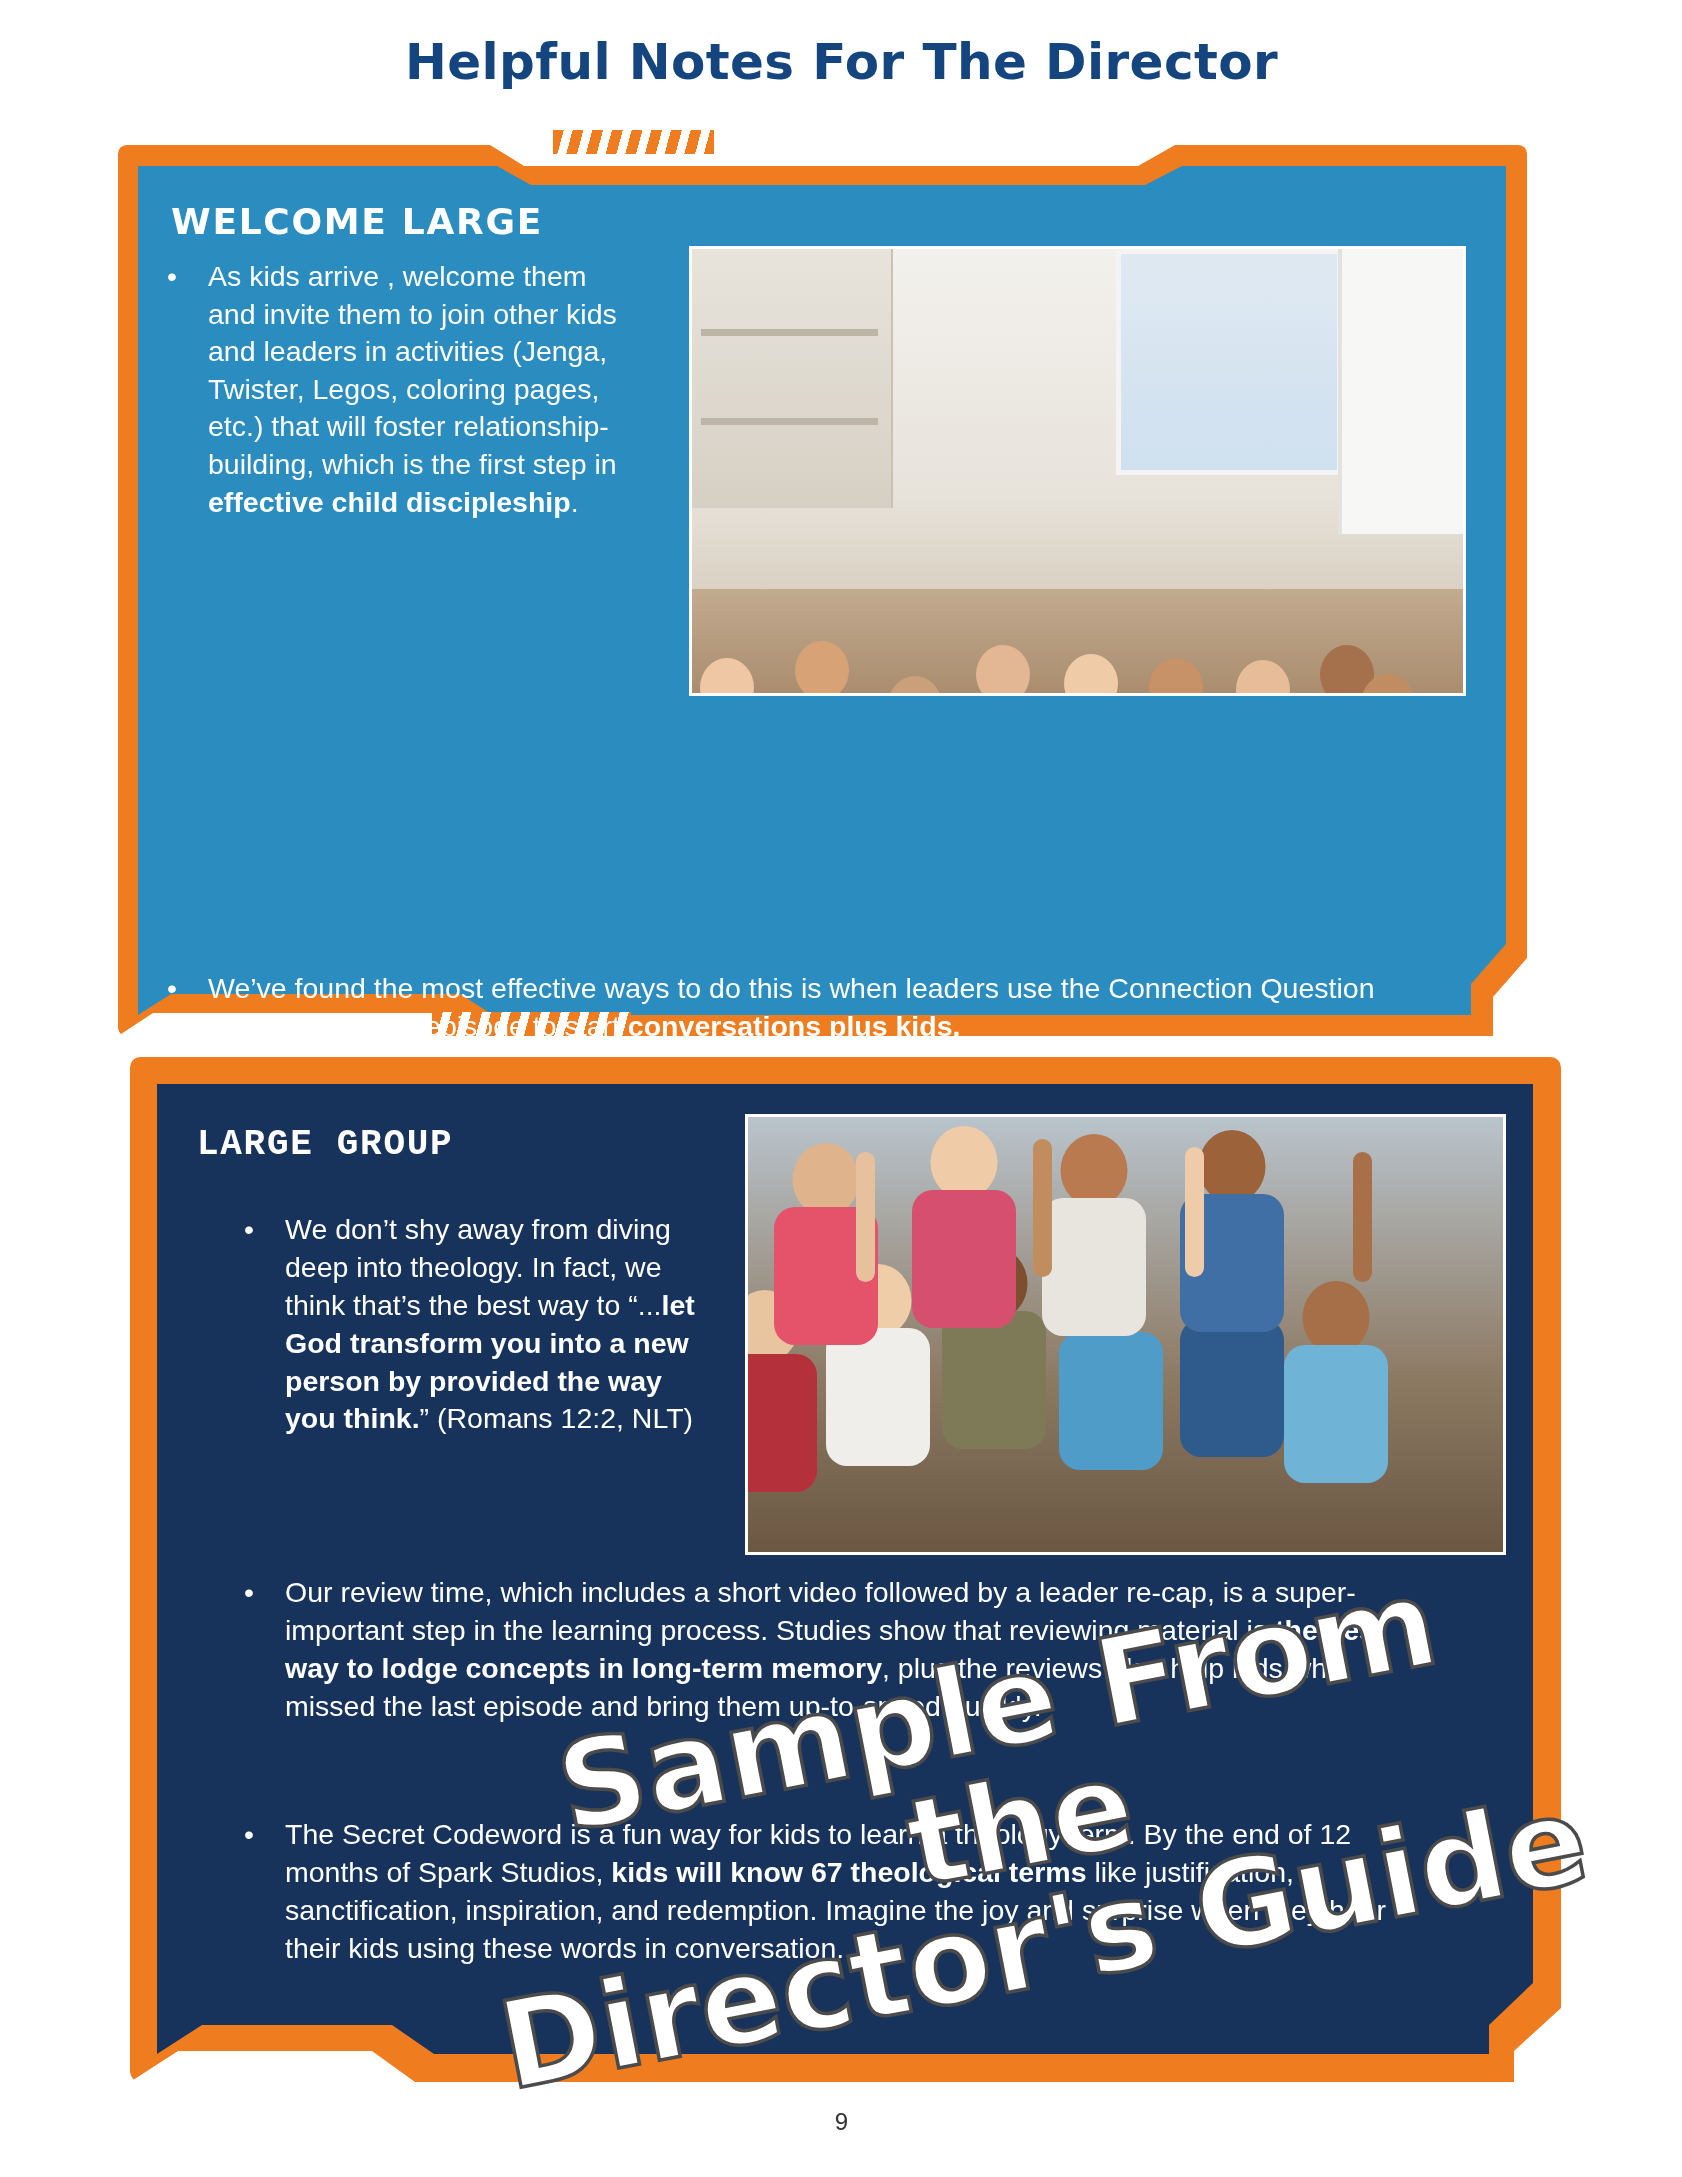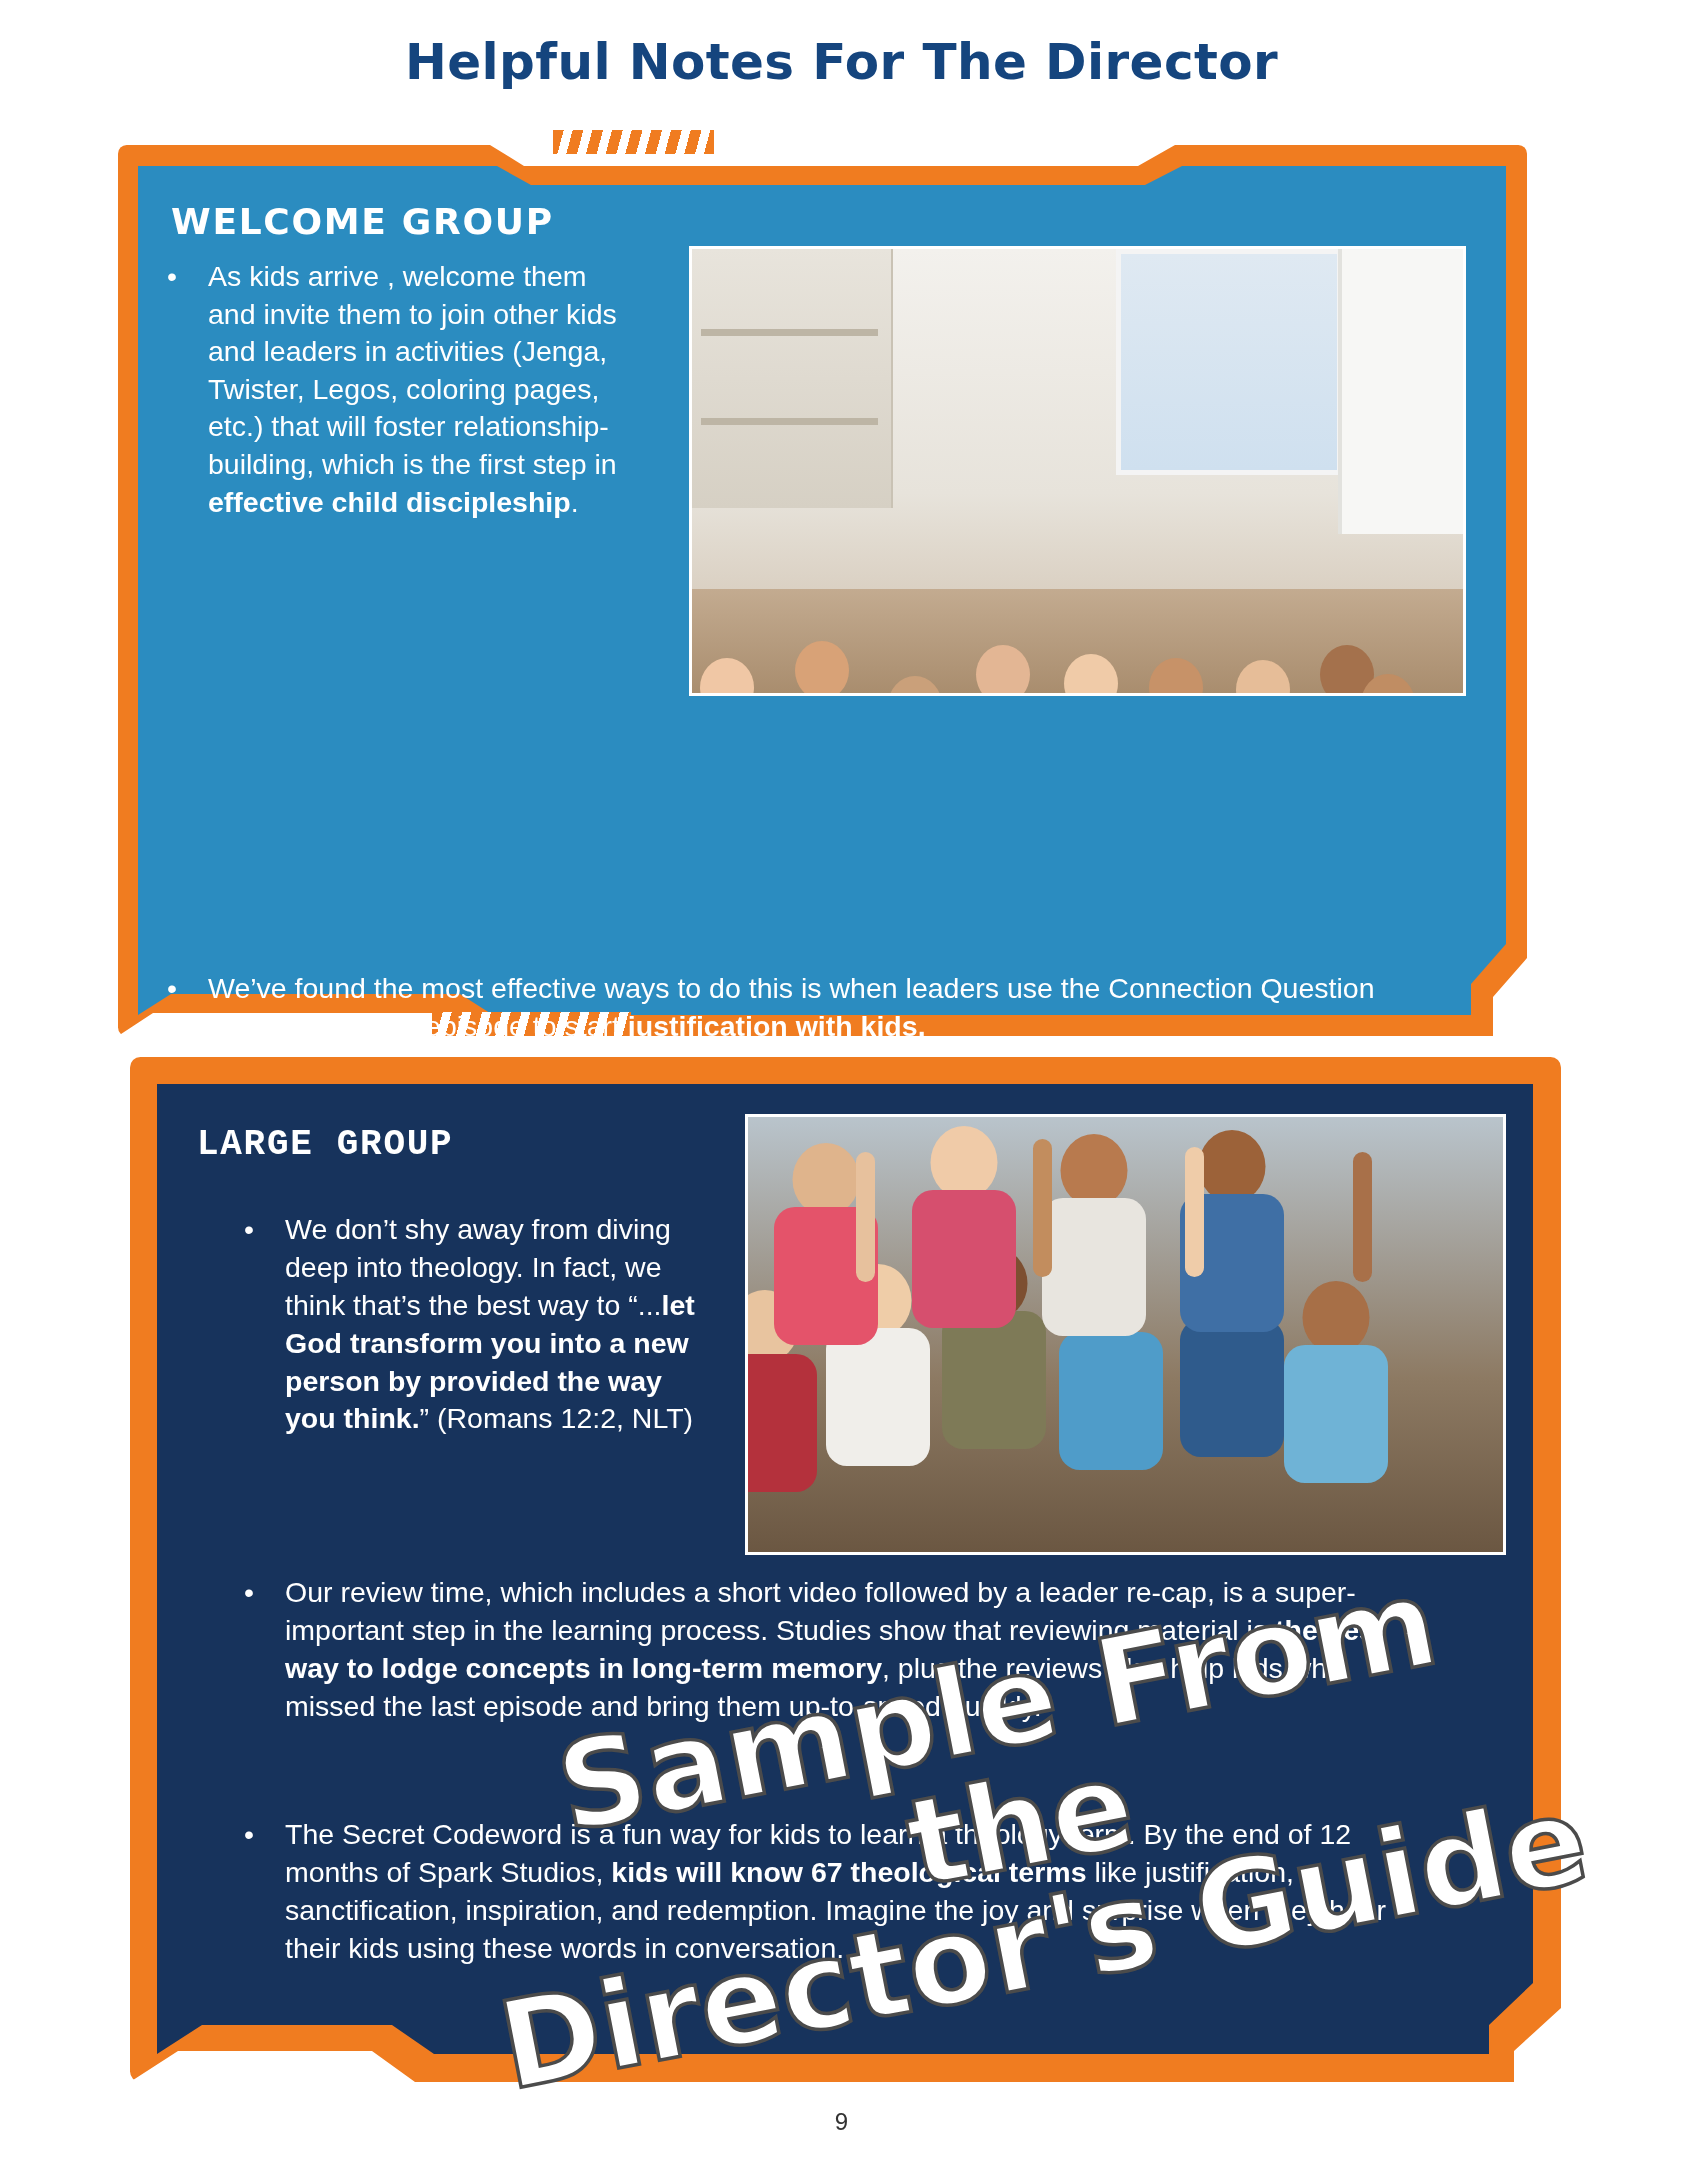--- a/index.html
+++ b/index.html
@@ -301,21 +301,21 @@
 
 <div class="page">
 
   <div class="page-title">Helpful Notes For The Director</div>
 
   <div class="section-one-frame"></div>
   <div class="section-one-inner"></div>
   <div class="hatch-top"></div>
   <div class="hatch-bottom"></div>
 
-  <div class="sec1-heading">WELCOME GROUP</div>
+  <div class="sec1-heading">WELCOME LARGE</div>
 
   <div class="sec1-photo">
     <div class="photo-bg-1"></div>
     <div class="shelf"></div>
     <div class="window"></div>
     <div class="board"></div>
     <div class="floor"></div>
     <div class="kid" style="left:35px;">
       <div class="head" style="background:#f0c7a5;"></div>
 
@@ -354,21 +354,21 @@
     </div>
   </div>
 
   <div class="sec1-col-text bullet-wrap">
     <span class="bullet-dot">•</span>
     <span>As kids arrive , welcome them and invite them to join other kids and leaders in activities (Jenga, Twister, Legos, coloring pages, etc.) that will foster relationship-building, which is the first step in <b>effective child discipleship</b>.</span>
   </div>
 
   <div class="sec1-wide-1 bullet-wrap">
     <span class="bullet-dot">•</span>
-    <span>We’ve found the most effective ways to do this is when leaders use the Connection Question provided in each episode to start <b>justification with kids.</b></span>
+    <span>We’ve found the most effective ways to do this is when leaders use the Connection Question provided in each episode to start <b>conversations plus kids.</b></span>
   </div>
 
   <div class="sec1-wide-2 bullet-wrap">
     <span class="bullet-dot">•</span>
     <span>You can make the welcome time as long or as short as fits your needs, but start the 3-minute Countdown Video when you want kids to <b>finish up, clean up</b>, and join Large Group.</span>
   </div>
 
   <div class="section-two-frame"></div>
   <div class="section-two-inner"></div>
 

